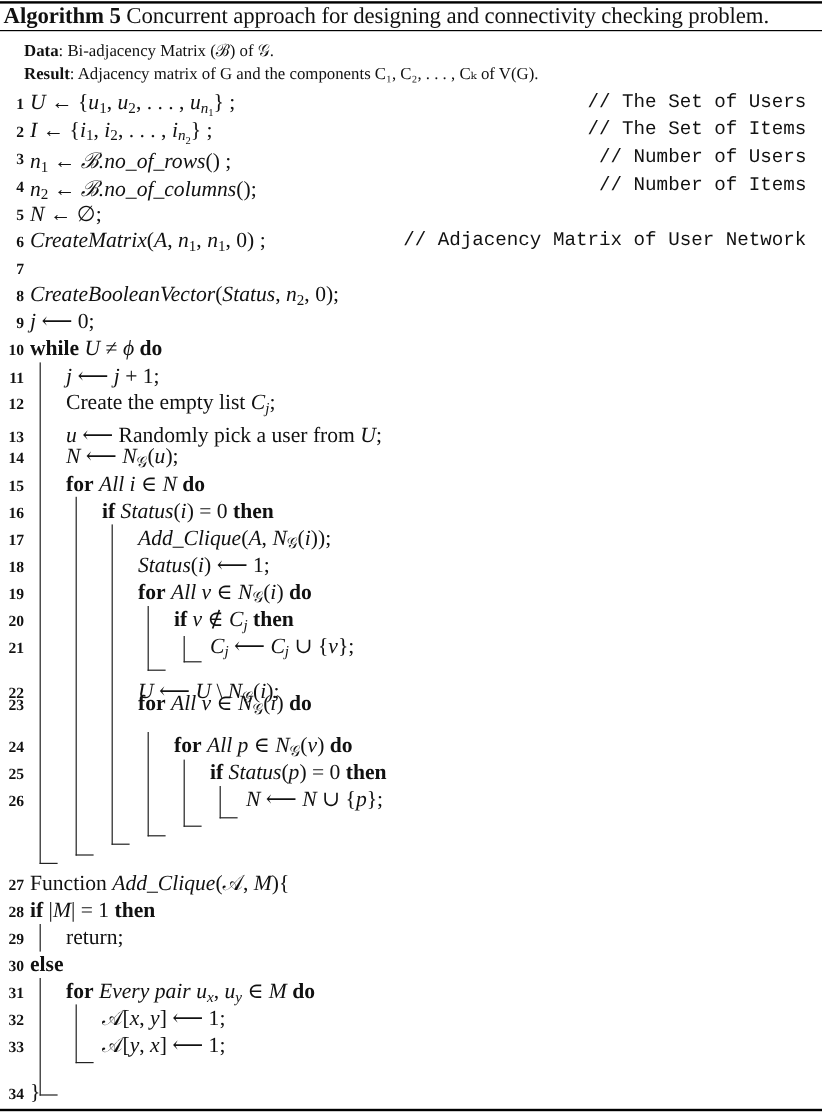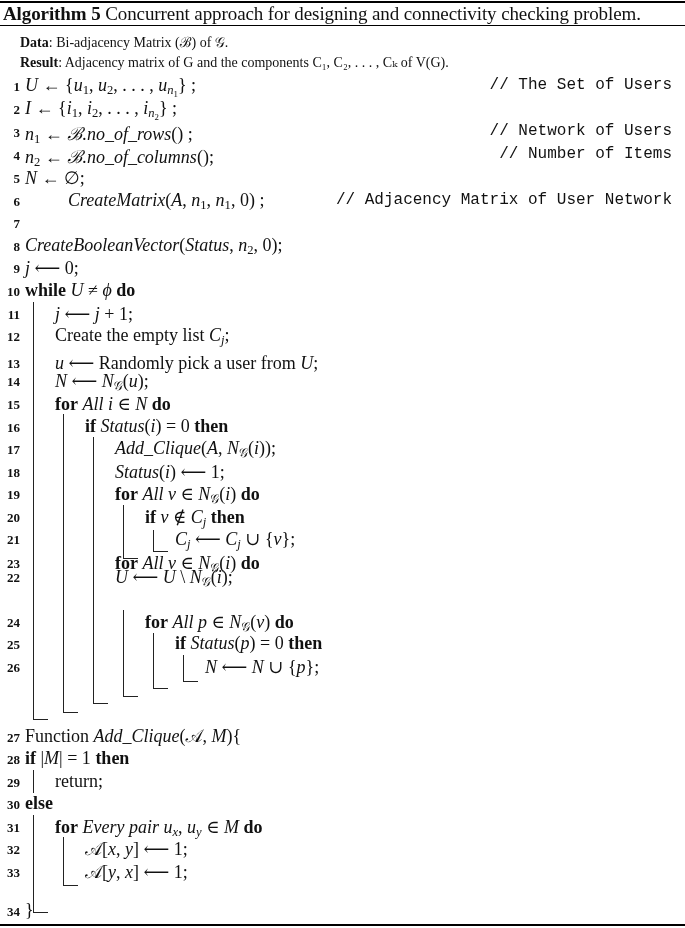--- a/index.html
+++ b/index.html
@@ -38,38 +38,39 @@
 
 <div id="algo-body">
     <div class="line" style="top: 75px;">
       <span class="ln">1</span>
       <span class="code" style="left: 25px;"><i>U</i> ← {<i>u</i><sub>1</sub>, <i>u</i><sub>2</sub>, . . . , <i>u</i><sub><i>n</i><sub>1</sub></sub>} ;</span>
       <span class="cmt">// The Set of Users</span>
     </div>
     <div class="line" style="top: 98px;">
       <span class="ln">2</span>
       <span class="code" style="left: 25px;"> <i>I</i> ← {<i>i</i><sub>1</sub>, <i>i</i><sub>2</sub>, . . . , <i>i</i><sub><i>n</i><sub>2</sub></sub>} ;</span>
+      <span class="cmt">// The Set of Items</span>
     </div>
     <div class="line" style="top: 121px;">
       <span class="ln">3</span>
       <span class="code" style="left: 25px;"><i>n</i><sub>1</sub> ← <i>ℬ.no_of_rows</i>() ;</span>
-      <span class="cmt">// Network of Users</span>
+      <span class="cmt">// Number of Users</span>
     </div>
     <div class="line" style="top: 144px;">
       <span class="ln">4</span>
       <span class="code" style="left: 25px;"><i>n</i><sub>2</sub> ← <i>ℬ.no_of_columns</i>();</span>
       <span class="cmt">// Number of Items</span>
     </div>
     <div class="line" style="top: 167px;">
       <span class="ln">5</span>
       <span class="code" style="left: 25px;"><i>N</i> ← ∅;</span>
     </div>
     <div class="line" style="top: 190px;">
       <span class="ln">6</span>
-      <span class="code" style="left: 25px; margin-left: 43px;"><i>CreateMatrix</i>(<i>A</i>, <i>n</i><sub>1</sub>, <i>n</i><sub>1</sub>, 0) ;</span>
+      <span class="code" style="left: 25px;"><i>CreateMatrix</i>(<i>A</i>, <i>n</i><sub>1</sub>, <i>n</i><sub>1</sub>, 0) ;</span>
       <span class="cmt">// Adjacency Matrix of User Network</span>
     </div>
     <div class="line" style="top: 212px;">
       <span class="ln">7</span>
       <span class="code" style="left: 25px;"></span>
     </div>
     <div class="line" style="top: 235px;">
       <span class="ln">8</span>
       <span class="code" style="left: 25px; text-align: center;"><i>CreateBooleanVector</i>(<i>Status</i>, <i>n</i><sub>2</sub>, 0);</span>
     </div>
@@ -122,21 +123,21 @@
       <span class="code" style="left: 145px;"><b>if</b> <i>v</i> ∉ <i>C<sub>j</sub></i> <b>then</b></span>
     </div>
     <div class="line" style="top: 528px;">
       <span class="ln">21</span>
       <span class="code" style="left: 175px;"><i>C<sub>j</sub></i> ⟵ <i>C<sub>j</sub></i> ∪ {<i>v</i>};</span>
     </div>
     <div class="line" style="top: 566px;">
       <span class="ln">22</span>
       <span class="code" style="left: 115px;"><i>U</i> ⟵ <i>U</i> \ <i>N</i><sub>𝒢</sub>(<i>i</i>);</span>
     </div>
-    <div class="line" style="top: 552px;">
+    <div class="line" style="top: 576px;">
       <span class="ln">23</span>
       <span class="code" style="left: 115px;"><b>for</b> <i>All v</i> ∈ <i>N</i><sub>𝒢</sub>(<i>i</i>) <b>do</b></span>
     </div>
     <div class="line" style="top: 611px;">
       <span class="ln">24</span>
       <span class="code" style="left: 145px;"><b>for</b> <i>All p</i> ∈ <i>N</i><sub>𝒢</sub>(<i>v</i>) <b>do</b></span>
     </div>
     <div class="line" style="top: 633px;">
       <span class="ln">25</span>
       <span class="code" style="left: 175px;"><b>if</b> <i>Status</i>(<i>p</i>) = 0 <b>then</b></span>

